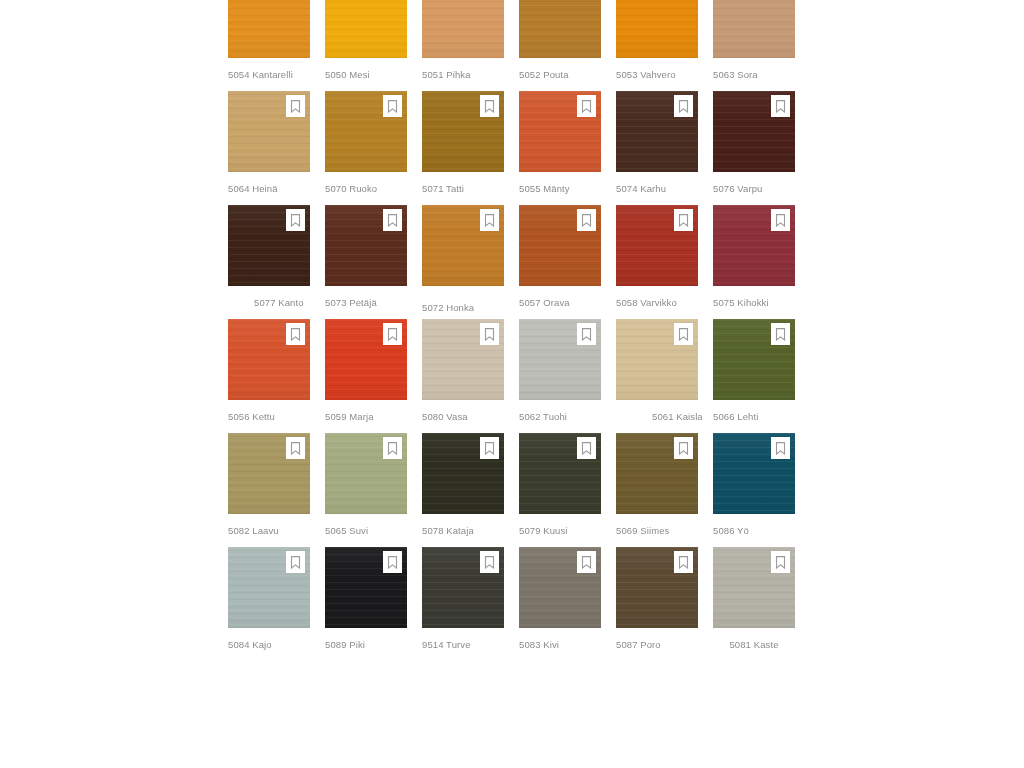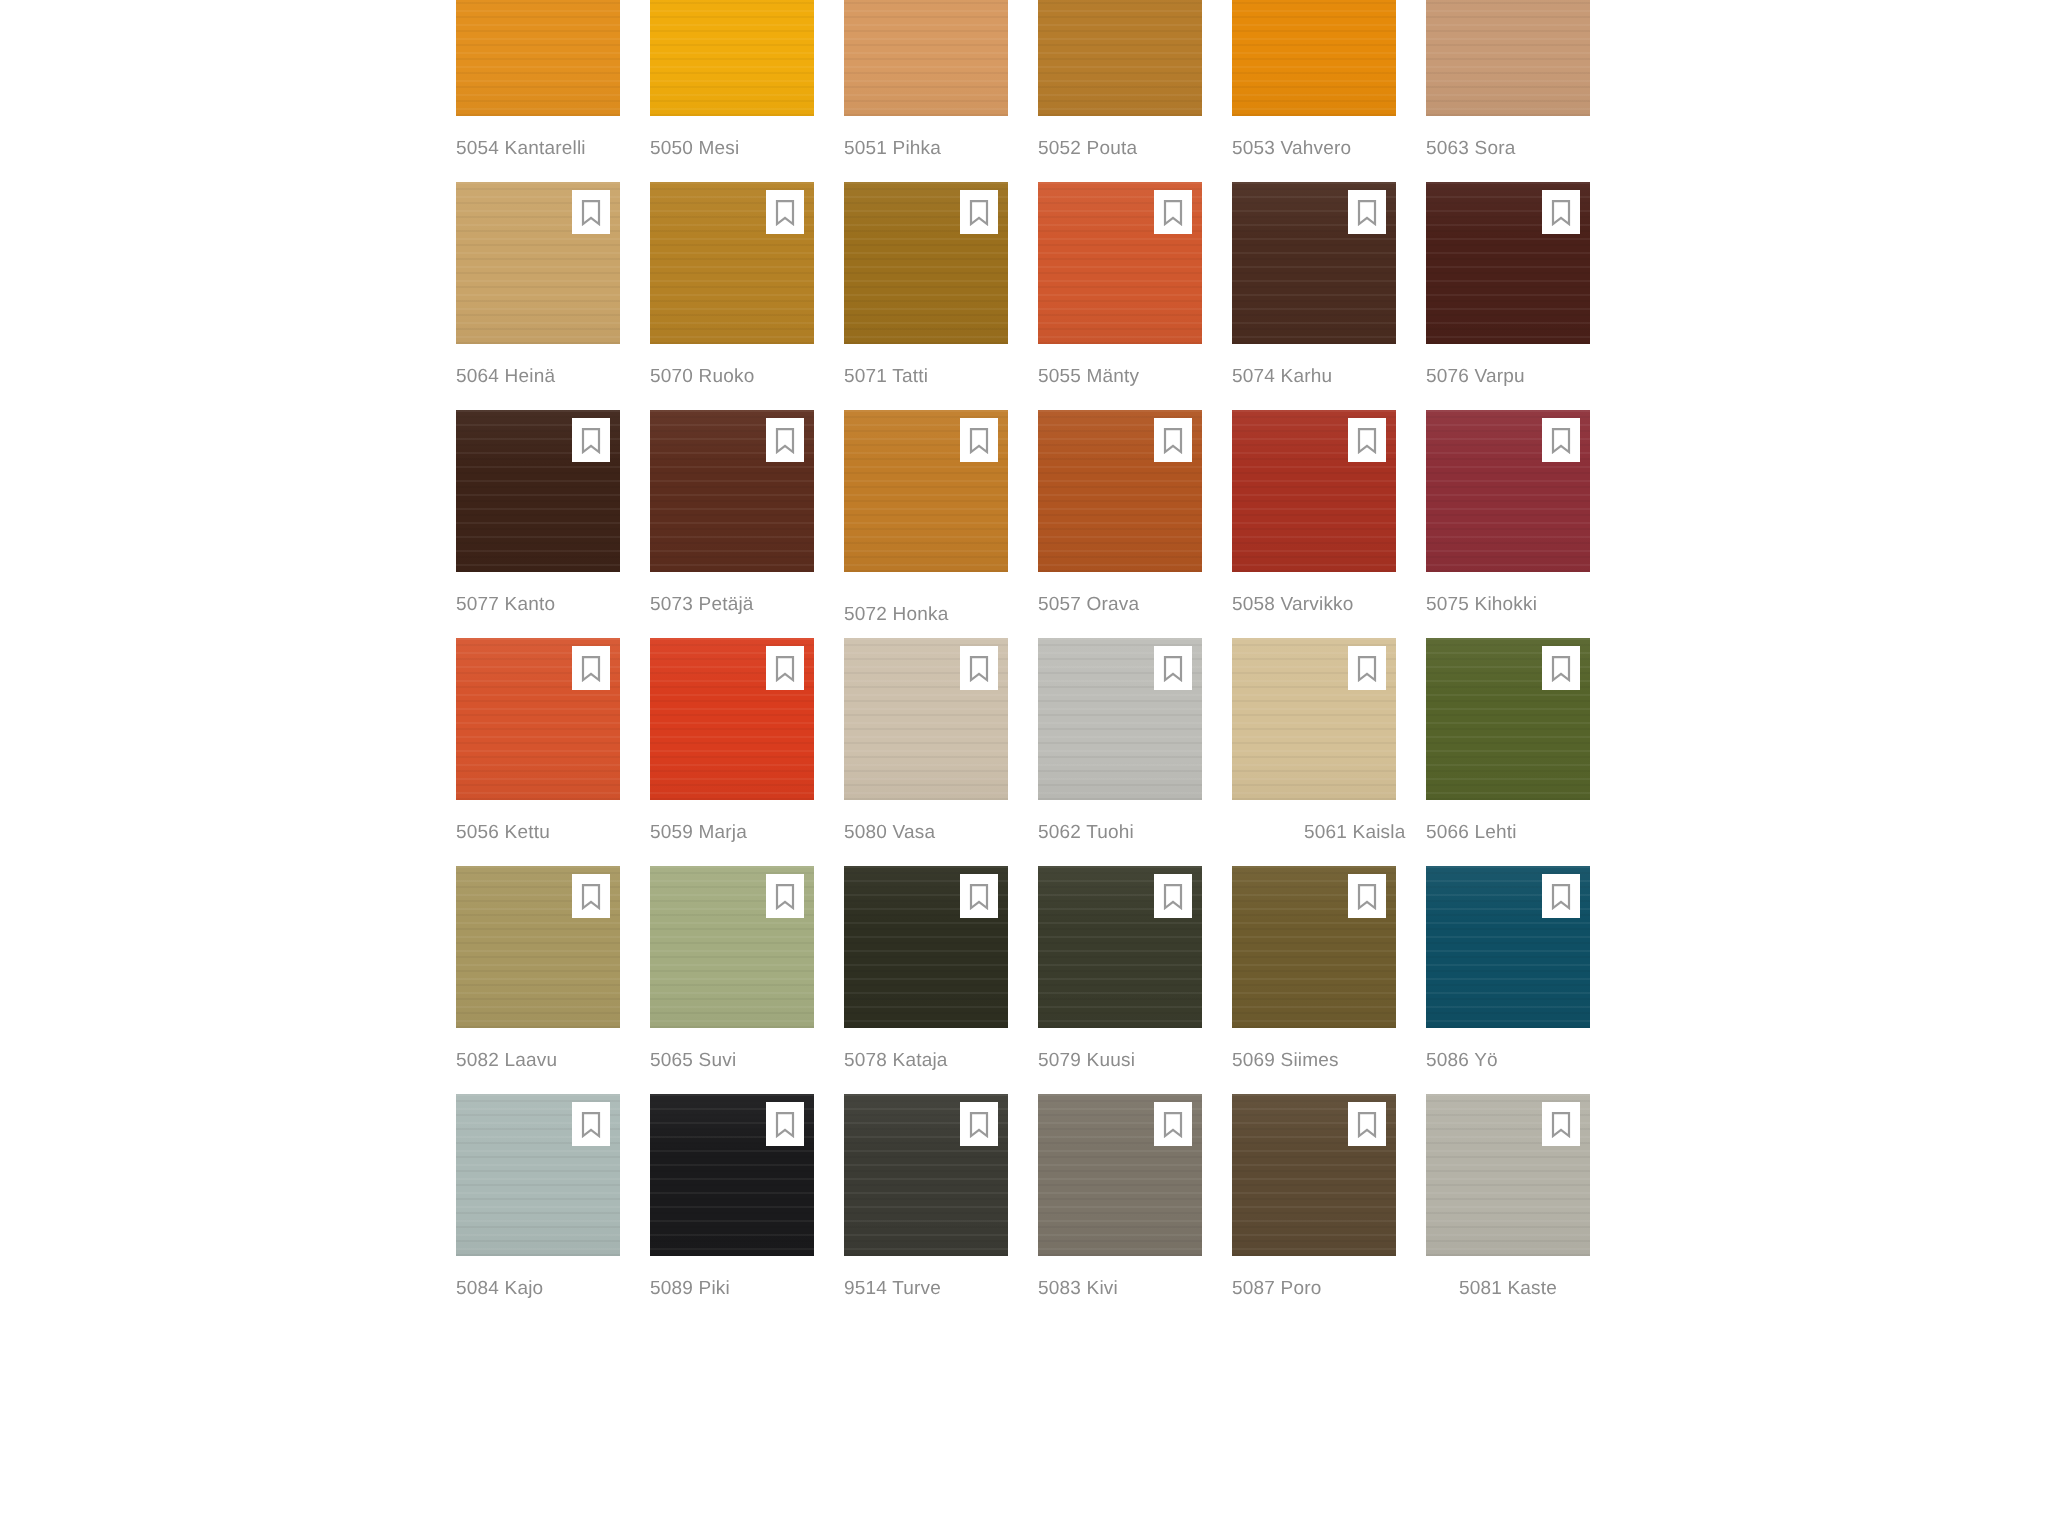--- a/index.html
+++ b/index.html
@@ -220,21 +220,21 @@
     <div class="swatch-cell">
       <div class="swatch-chip" style="background-color: rgb(61, 35, 24);">
         <div class="grain"></div>
         <div class="sheen"></div>
         <div class="bookmark-btn" style="background: rgb(255, 255, 255);">
           <svg width="11" height="13" viewBox="0 0 11 13">
             <path d="M1.5 0.6 h8 v11.4 l-4 -3.1 l-4 3.1 z" fill="none" stroke="#9a9a9a" stroke-width="1.1" stroke-linejoin="miter"></path>
           </svg>
         </div>
       </div>
-      <div class="swatch-label" style="color: rgb(140, 140, 140);">5077 Kanto</div>
+      <div class="swatch-label" style="color: rgb(140, 140, 140); margin-left: 26px;">5077 Kanto</div>
     </div>
     <div class="swatch-cell">
       <div class="swatch-chip" style="background-color: rgb(92, 45, 30);">
         <div class="grain"></div>
         <div class="sheen"></div>
         <div class="bookmark-btn" style="background: rgb(255, 255, 255);">
           <svg width="11" height="13" viewBox="0 0 11 13">
             <path d="M1.5 0.6 h8 v11.4 l-4 -3.1 l-4 3.1 z" fill="none" stroke="#9a9a9a" stroke-width="1.1" stroke-linejoin="miter"></path>
           </svg>
         </div>

